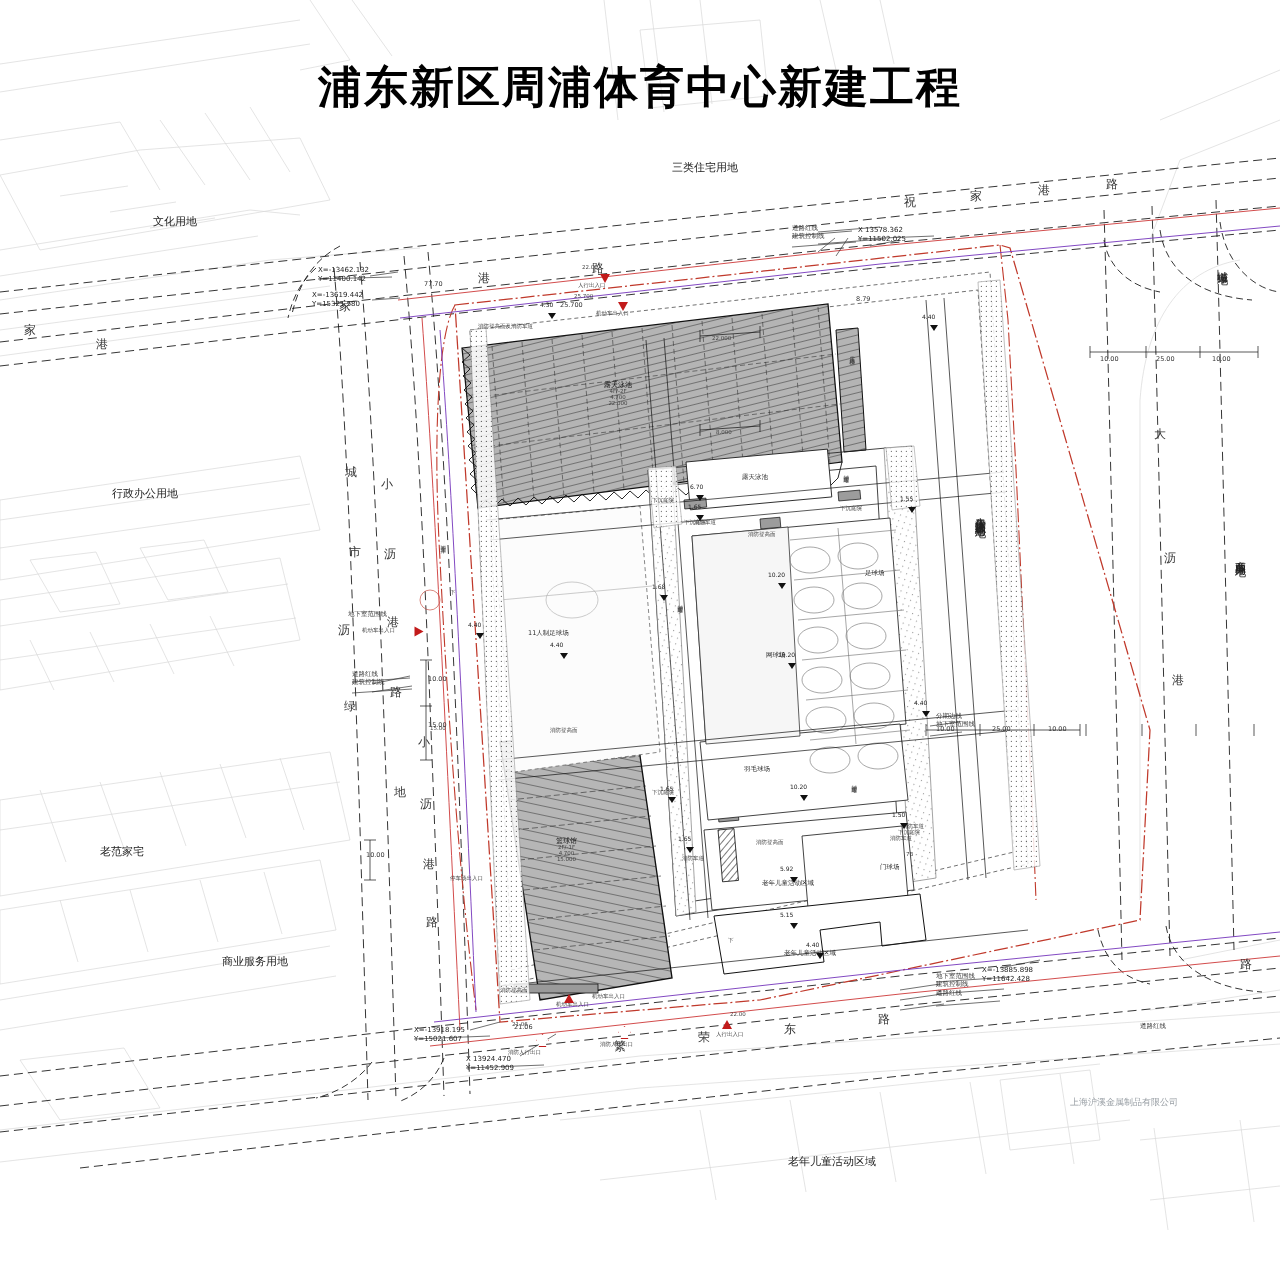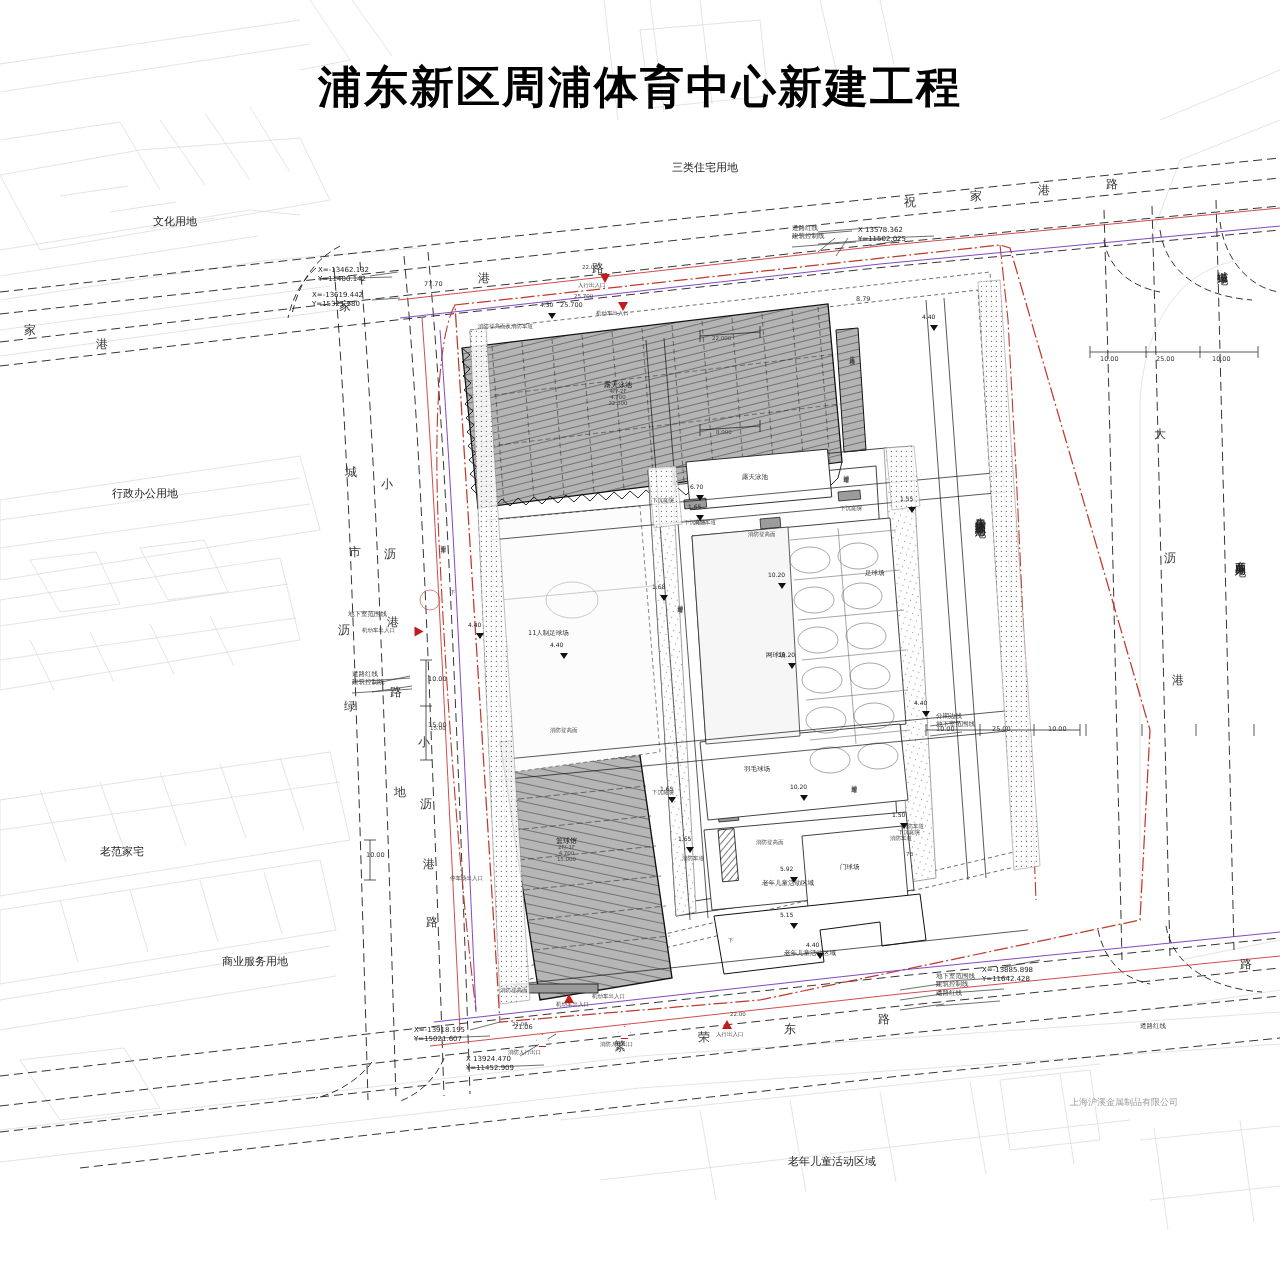--- a/index.html
+++ b/index.html
@@ -436,21 +436,21 @@
     <div class="tiny5">2F/-1F</div>
     <div class="tiny5">4.700</div>
     <div class="tiny5">15.000</div>
   </div>
 
   <div class="lbl tiny6" style="left:528px;top:630px;">11人制足球场</div>
   <div class="lbl tiny6" style="left:742px;top:474px;">露天泳池</div>
   <div class="lbl tiny6" style="left:828px;top:570px;margin-left:37px;">足球场</div>
   <div class="lbl tiny6" style="left:766px;top:652px;">网球场</div>
   <div class="lbl tiny6" style="left:744px;top:766px;">羽毛球场</div>
-  <div class="lbl tiny6" style="left:840px;top:864px;">门球场</div>
+  <div class="lbl tiny6" style="left:880px;top:864px;">门球场</div>
   <div class="lbl tiny6" style="left:762px;top:880px;">老年儿童活动区域</div>
   <div class="lbl tiny6" style="left:784px;top:950px;">老年儿童活动区域</div>
 
   <div class="lbl elev" style="left:690px;top:484px;">6.70</div>
   <div class="tri" style="left:696px;top:495px;"></div>
 
   <div class="lbl elev" style="left:768px;top:572px;">10.20</div>
   <div class="tri" style="left:778px;top:583px;"></div>
 
   <div class="lbl elev" style="left:778px;top:652px;">10.20</div>

